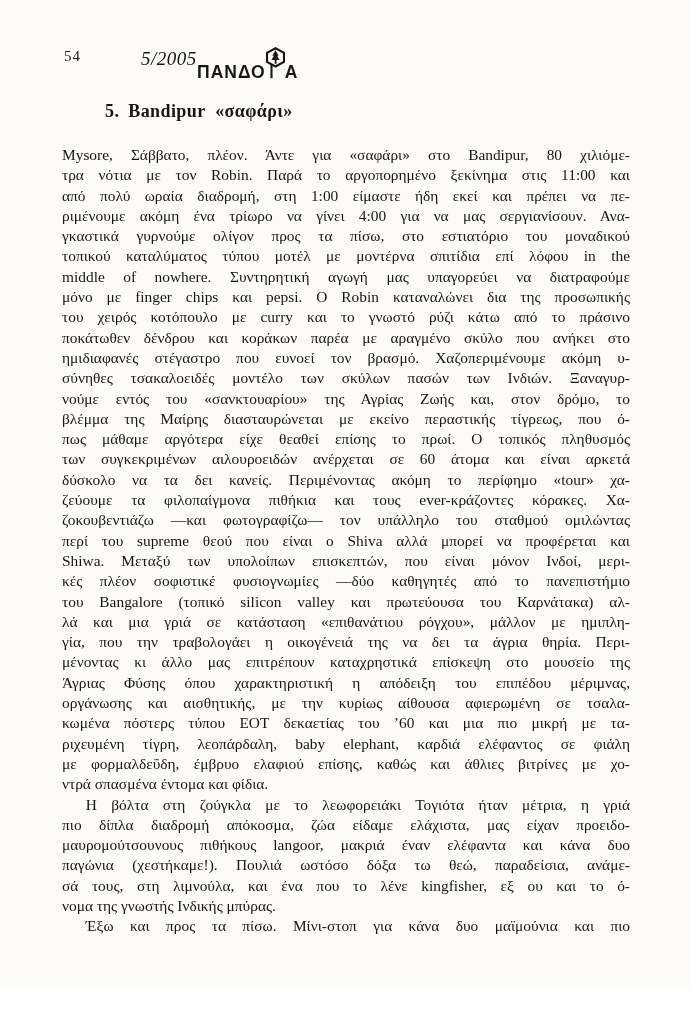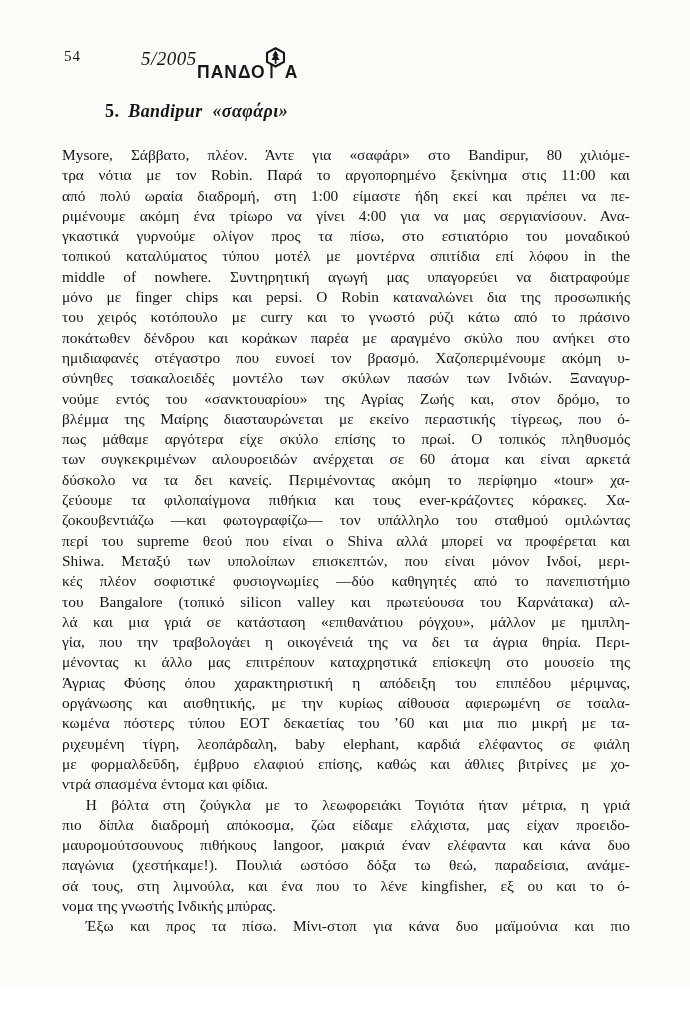--- a/index.html
+++ b/index.html
@@ -22,21 +22,21 @@
     font-weight:700;font-size:17.5px;letter-spacing:1px;
     display:flex;align-items:flex-end;
   }
   .logo .emblem{display:inline-block;margin:0 -1px;position:relative;top:1px;}
   
   .title{
     position:absolute;left:105px;top:101px;margin:0;
     font-size:18px;font-weight:700;letter-spacing:.4px;
   }
   .title .t-num{font-style:normal;margin-right:9px;}
-  .title .t-name{font-style:italic;word-spacing:5px;}
+  .title .t-name{word-spacing:5px;}
   
   .body{
     position:absolute;left:62px;top:145px;width:568px;
     font-size:15.4px;line-height:20.3px;
     text-rendering:optimizeLegibility;
   }
   .paragraph{margin:0;}
   .line{
     text-align:justify;
     text-align-last:justify;
@@ -82,21 +82,21 @@
         <div class="line">γκαστικά γυρνούμε ολίγον προς τα πίσω, στο εστιατόριο του μοναδικού</div>
         <div class="line">τοπικού καταλύματος τύπου μοτέλ με μοντέρνα σπιτίδια επί λόφου in the</div>
         <div class="line">middle of nowhere. Συντηρητική αγωγή μας υπαγορεύει να διατραφούμε</div>
         <div class="line">μόνο με finger chips και pepsi. Ο Robin καταναλώνει δια της προσωπικής</div>
         <div class="line">του χειρός κοτόπουλο με curry και το γνωστό ρύζι κάτω από το πράσινο</div>
         <div class="line">ποκάτωθεν δένδρου και κοράκων παρέα με αραγμένο σκύλο που ανήκει στο</div>
         <div class="line">ημιδιαφανές στέγαστρο που ευνοεί τον βρασμό. Χαζοπεριμένουμε ακόμη υ-</div>
         <div class="line">σύνηθες τσακαλοειδές μοντέλο των σκύλων πασών των Ινδιών. Ξαναγυρ-</div>
         <div class="line">νούμε εντός του «σανκτουαρίου» της Αγρίας Ζωής και, στον δρόμο, το</div>
         <div class="line">βλέμμα της Μαίρης διασταυρώνεται με εκείνο περαστικής τίγρεως, που ό-</div>
-        <div class="line">πως μάθαμε αργότερα είχε σκύλο επίσης το πρωί. Ο τοπικός πληθυσμός</div>
+        <div class="line">πως μάθαμε αργότερα είχε θεαθεί επίσης το πρωί. Ο τοπικός πληθυσμός</div>
         <div class="line">των συγκεκριμένων αιλουροειδών ανέρχεται σε 60 άτομα και είναι αρκετά</div>
         <div class="line">δύσκολο να τα δει κανείς. Περιμένοντας ακόμη το περίφημο «tour» χα-</div>
         <div class="line">ζεύουμε τα φιλοπαίγμονα πιθήκια και τους ever-κράζοντες κόρακες. Χα-</div>
         <div class="line">ζοκουβεντιάζω —και φωτογραφίζω— τον υπάλληλο του σταθμού ομιλώντας</div>
         <div class="line">περί του supreme θεού που είναι ο Shiva αλλά μπορεί να προφέρεται και</div>
         <div class="line">Shiwa. Μεταξύ των υπολοίπων επισκεπτών, που είναι μόνον Ινδοί, μερι-</div>
         <div class="line">κές πλέον σοφιστικέ φυσιογνωμίες —δύο καθηγητές από το πανεπιστήμιο</div>
         <div class="line">του Bangalore (τοπικό silicon valley και πρωτεύουσα του Καρνάτακα) αλ-</div>
         <div class="line">λά και μια γριά σε κατάσταση «επιθανάτιου ρόγχου», μάλλον με ημιπλη-</div>
         <div class="line">γία, που την τραβολογάει η οικογένειά της να δει τα άγρια θηρία. Περι-</div>

